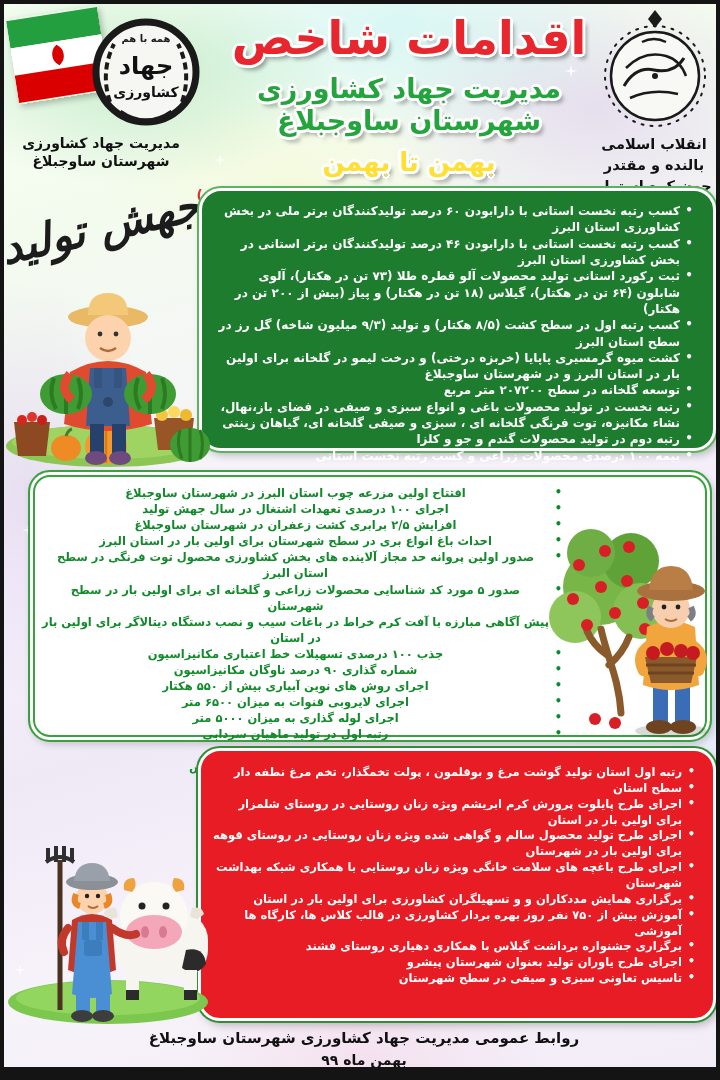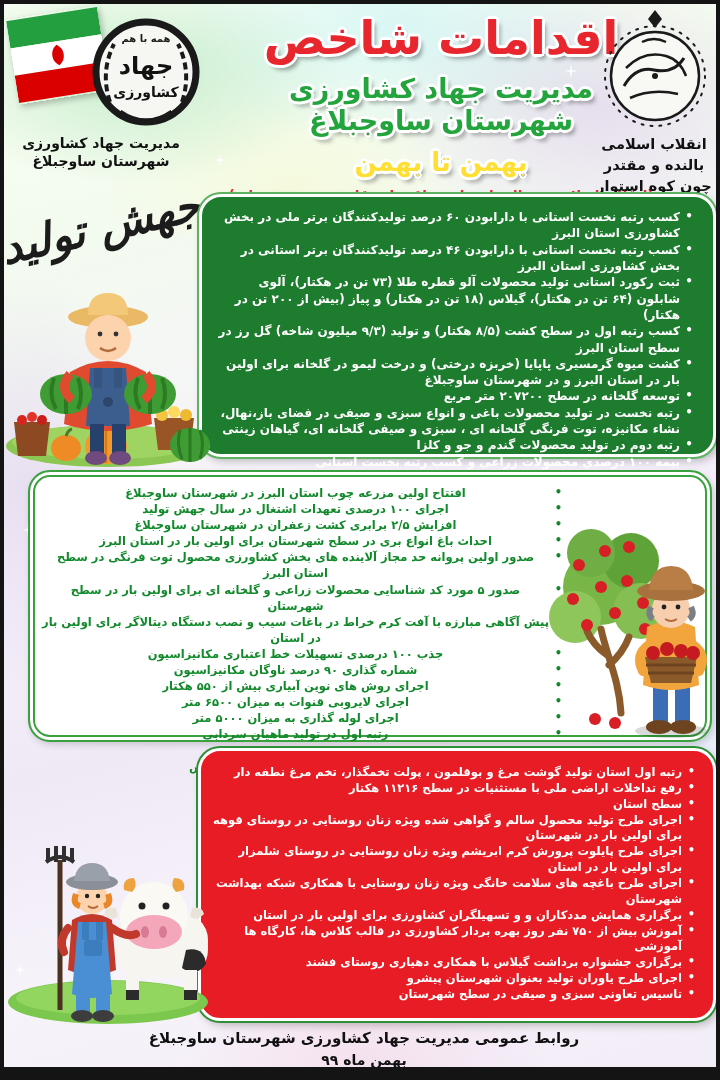--- a/index.html
+++ b/index.html
@@ -21,32 +21,32 @@
       radial-gradient(ellipse 220px 260px at 98% 55%, rgba(170,220,250,.22), transparent 70%),
       radial-gradient(ellipse 260px 180px at 50% 98%, rgba(245,190,215,.30), transparent 70%);}
   .star{position:absolute;background:#fff;clip-path:polygon(50% 0,58% 42%,100% 50%,58% 58%,50% 100%,42% 58%,0 50%,42% 42%);opacity:.9;}
 
   
   .flag{position:absolute;left:8px;top:8px;width:92px;height:86px;transform:rotate(-9deg);box-shadow:2px 3px 6px rgba(0,0,0,.25);}
   .emblem-jihad{position:absolute;left:86px;top:8px;width:112px;height:130px;}
   .org-text{position:absolute;left:4px;top:130px;width:186px;text-align:center;font-weight:bold;font-size:14px;color:#111;line-height:1.3;}
   .calligraphy{position:absolute;left:4px;top:172px;width:185px;height:100px;display:flex;align-items:center;justify-content:center;
     transform:rotate(-13deg);font-size:44px;font-weight:bold;font-style:italic;color:#1c1c1c;letter-spacing:-2px;white-space:nowrap;}
-  .title-wrap{position:absolute;left:185px;top:8px;width:440px;text-align:center;margin-left:32px;}
+  .title-wrap{position:absolute;left:185px;top:8px;width:440px;text-align:center;}
   .outline-w{text-shadow:-2px -2px 0 #fff,2px -2px 0 #fff,-2px 2px 0 #fff,2px 2px 0 #fff,0 -3px 0 #fff,0 3px 0 #fff,-3px 0 0 #fff,3px 0 0 #fff,4px 5px 4px rgba(0,0,0,.35);}
   .t-main{font-size:46px;font-weight:bold;color:#e8262d;line-height:1.15;}
   .t-sub{font-size:27px;font-weight:bold;color:#23a43c;margin-top:8px;line-height:1.2;}
   .t-period{font-size:26px;font-weight:bold;color:#ffdf33;margin-top:9px;}
   .t-slogan{font-size:13.5px;font-weight:bold;color:#e03038;margin-top:10px;}
   .emblem-rev{position:absolute;left:592px;top:4px;width:118px;height:126px;}
   .rev-caption{position:absolute;left:586px;top:130px;width:128px;text-align:center;font-weight:bold;font-size:14.5px;color:#111;line-height:1.45;}
 
   
   .box{position:absolute;box-sizing:border-box;border-radius:22px;}
-  .box1{left:195px;top:190px;width:517px;height:263px;background:#1d7c2e;border:3px solid #fff;box-shadow:0 0 0 2px #5cb261,3px 4px 8px rgba(0,0,0,.25);}
+  .box1{left:195px;top:184px;width:517px;height:263px;background:#1d7c2e;border:3px solid #fff;box-shadow:0 0 0 2px #5cb261,3px 4px 8px rgba(0,0,0,.25);}
   .box2{left:24px;top:466px;width:684px;height:272px;background:#fff;border:2px solid #3aa13f;box-shadow:inset 0 0 0 3px #fff, inset 0 0 0 5px #3aa13f,2px 3px 6px rgba(0,0,0,.15);}
   .box3{left:194px;top:744px;width:518px;height:273px;background:#e81c24;border:3px solid #fff;box-shadow:0 0 0 2px #2f8f35,3px 4px 8px rgba(0,0,0,.25);}
   .box ul{list-style:none;margin:0;direction:rtl;}
   .box li{position:relative;padding-right:13px;font-weight:bold;}
   .box li::before{content:"\2022";position:absolute;right:0;top:-1px;}
   .box1 ul{padding:12px 20px 8px 12px;}
   .box1 li{font-size:12px;line-height:1.36;color:#fff;}
   .box1 li::before{color:#fff;}
   .box2 ul{padding:13px 148px 8px 12px;text-align:center;}
   .box2 li{font-size:11.5px;line-height:1.4;color:#128a2b;}
@@ -243,24 +243,23 @@
     <circle cx="115" cy="112" r="2.4" fill="#222"></circle>
       <circle cx="129" cy="112" r="2.4" fill="#222"></circle>
     <path d="M116 124 q6 4 12 0" stroke="#b06a3c" stroke-width="2" fill="none"></path>
     <ellipse cx="122" cy="96" rx="34" ry="10" fill="#a9713d"></ellipse>
     <path d="M100 95 q2 -24 22 -24 q20 0 22 24 z" fill="#b87e46"></path>
   </svg>
 
   <div class="box box3">
     <ul>
         <li>رتبه اول استان تولید گوشت مرغ و بوقلمون ، پولت تخمگذار، تخم مرغ نطفه دار</li>
-        <li>رفع تداخلات اراضی ملی با مستثنیات در سطح ۱۱۲۱۶ هکتار</li>
         <li>سطح استان</li>
+        <li>اجرای طرح پایلوت پرورش کرم ابریشم ویژه زنان روستایی در روستای شلمزار برای اولین بار در استان</li>
         <li>اجرای طرح تولید محصول سالم و گواهی شده ویژه زنان روستایی در روستای قوهه برای اولین بار در شهرستان</li>
-        <li>اجرای طرح پایلوت پرورش کرم ابریشم ویژه زنان روستایی در روستای شلمزار برای اولین بار در استان</li>
         <li>اجرای طرح باغچه های سلامت خانگی ویژه زنان روستایی با همکاری شبکه بهداشت شهرستان</li>
         <li>برگزاری همایش مددکاران و و تسهیلگران کشاورزی برای اولین بار در استان</li>
         <li>آموزش بیش از ۷۵۰ نفر روز بهره بردار کشاورزی در قالب کلاس ها، کارگاه ها آموزشی</li>
         <li>برگزاری جشنواره برداشت گیلاس با همکاری دهیاری روستای فشند</li>
         <li>اجرای طرح یاوران تولید بعنوان شهرستان پیشرو</li>
         <li>تاسیس تعاونی سبزی و صیفی در سطح شهرستان</li>
       </ul>
   </div>
 
   <svg class="illus illus-cow" viewBox="0 0 217 202">

